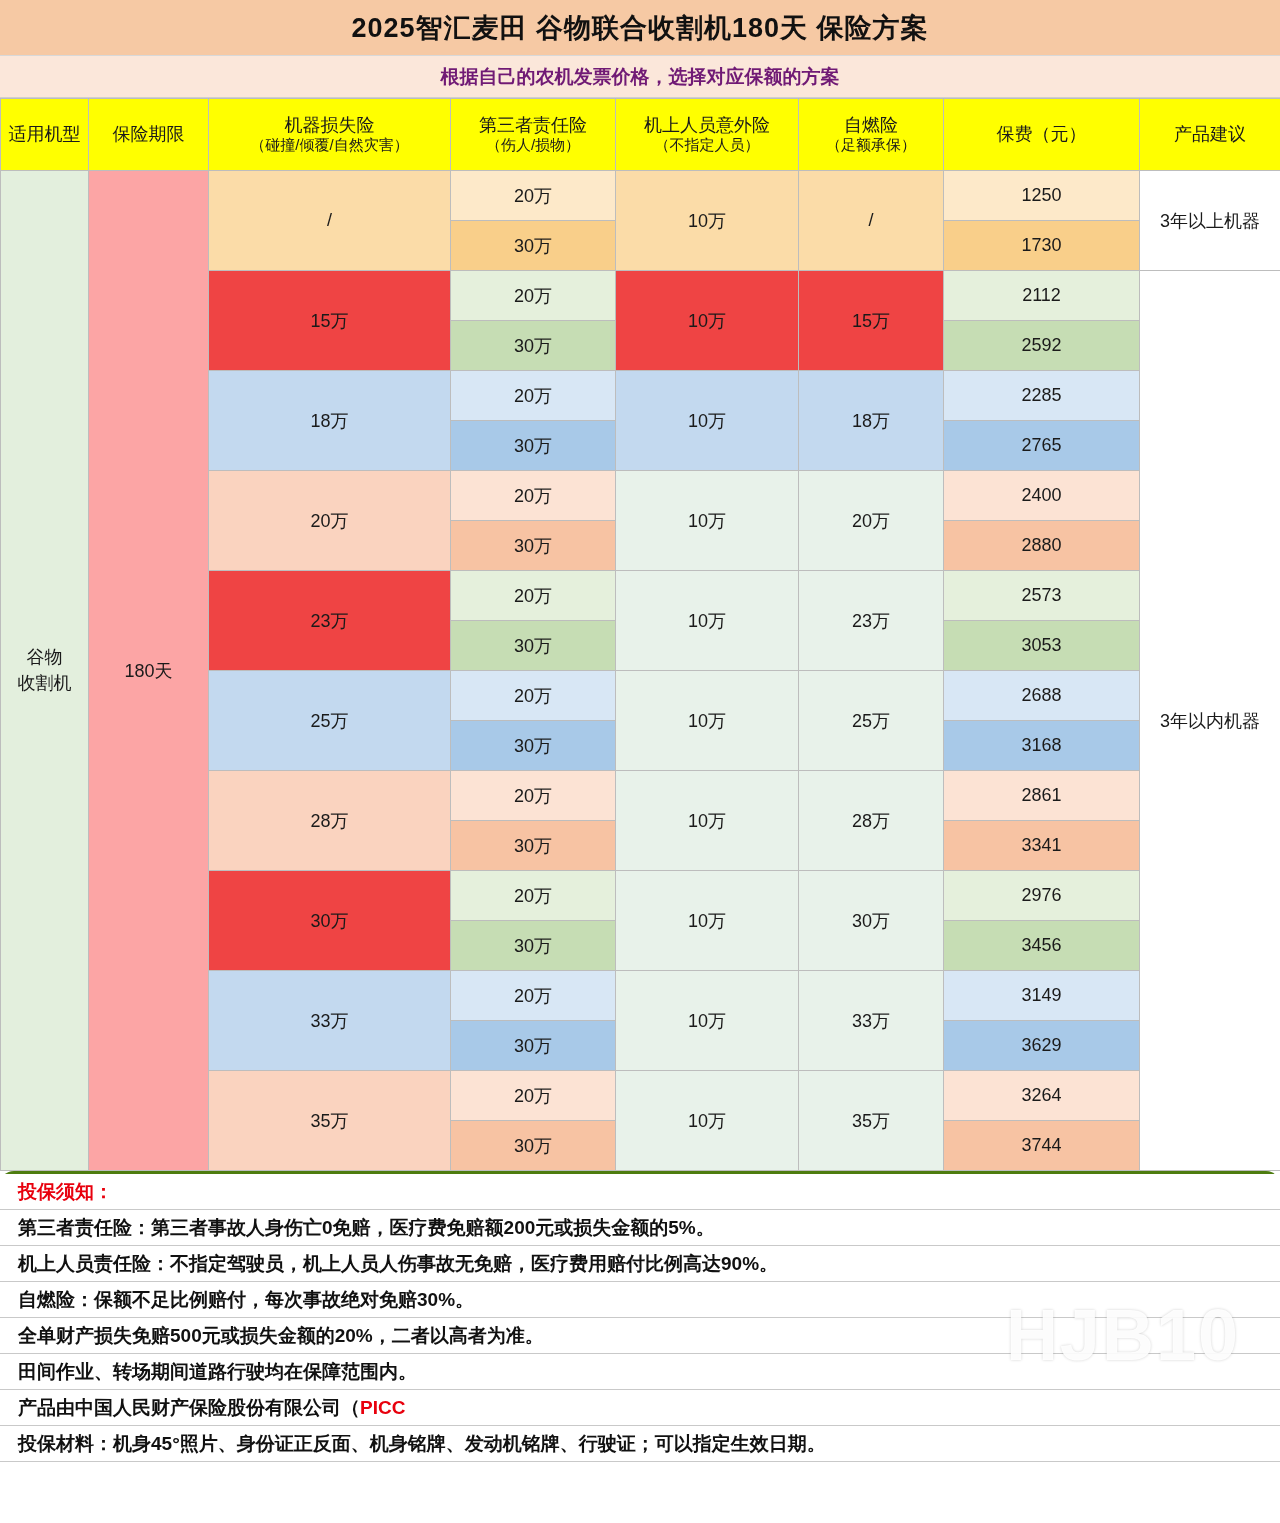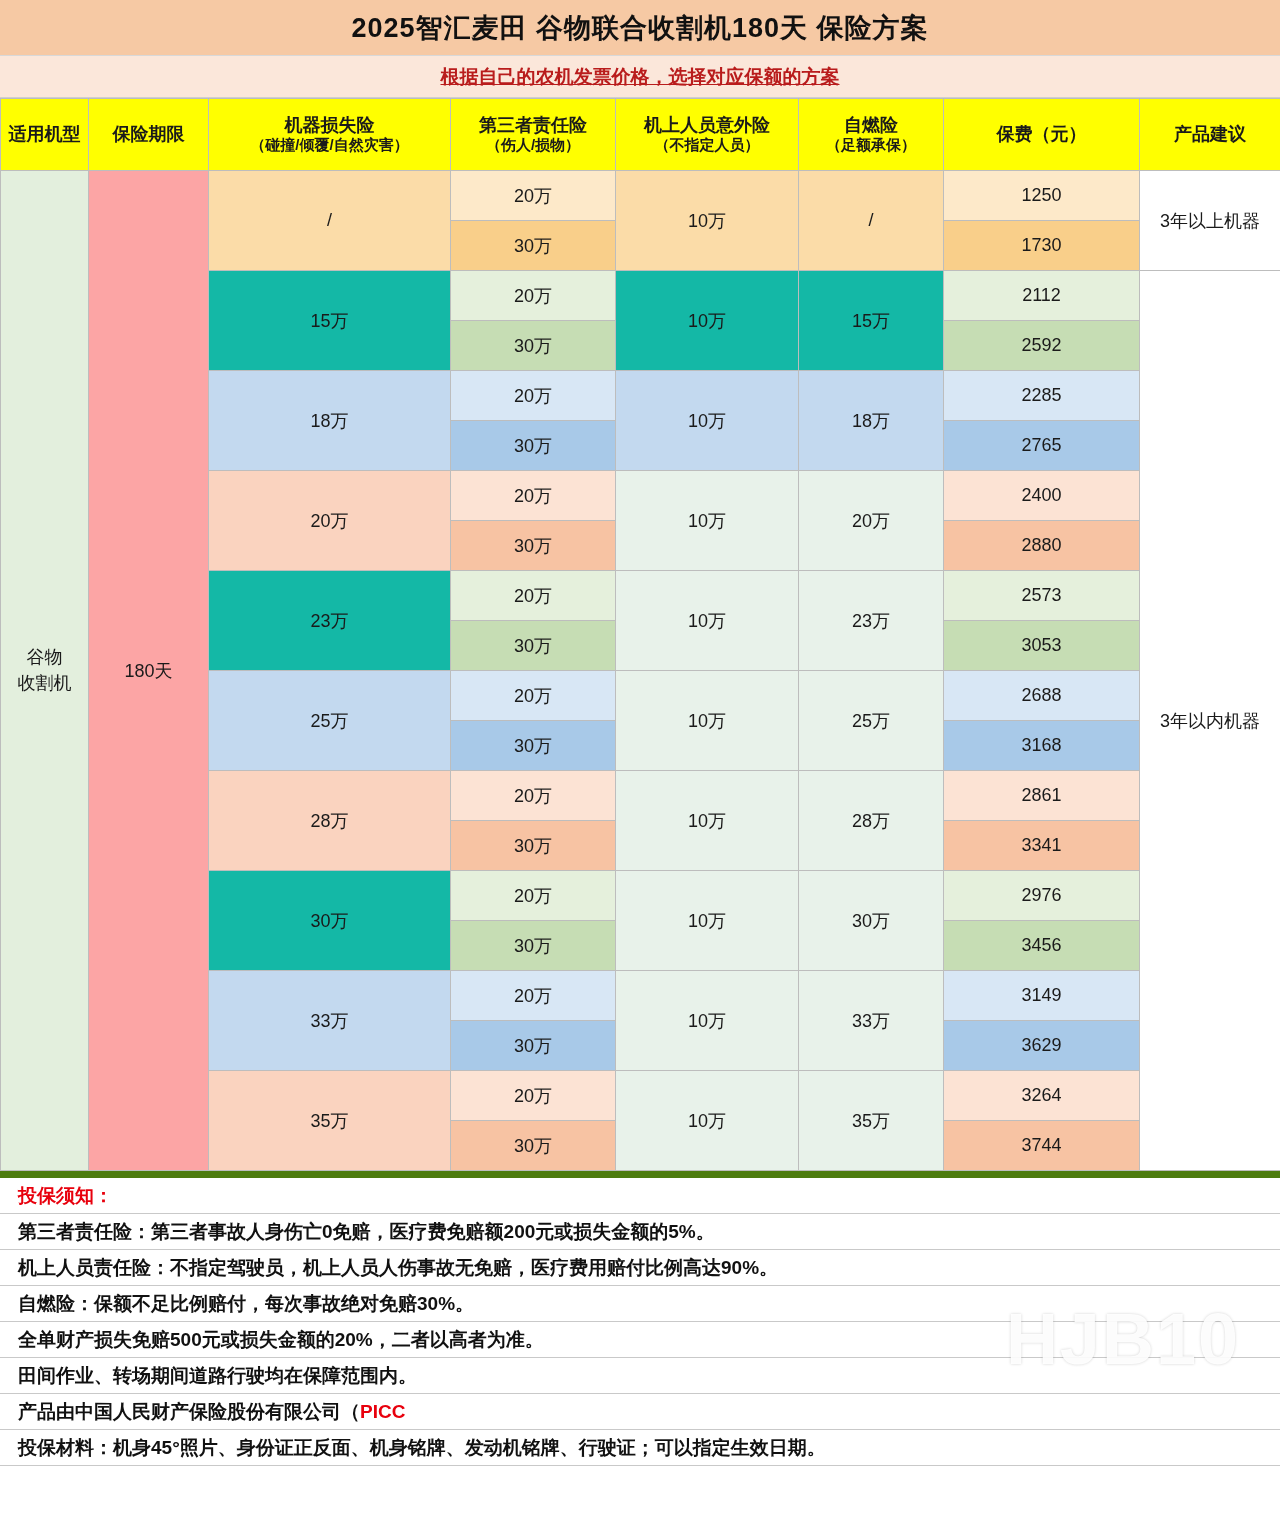--- a/index.html
+++ b/index.html
@@ -35,41 +35,40 @@
     height: 42px;
     background: #fbe7da;
     display: flex;
     align-items: center;
     justify-content: center;
     border-bottom: 1px solid #cfcfcf;
   }
   .subtitle-bar .subtitle-text {
     font-size: 19px;
     font-weight: bold;
-    color: #b91c1c;
-    text-decoration: underline;
+    color: #701a75;
   }
   
   table.plan {
     border-collapse: collapse;
     width: 1280px;
     table-layout: fixed;
   }
   table.plan td, table.plan th {
     border: 1px solid #bdbdbd;
     text-align: center;
     vertical-align: middle;
     font-size: 18px;
     color: #1a1a1a;
     padding: 0;
   }
   thead th {
     background: #ffff00;
     font-size: 16px;
-    font-weight: bold;
+    font-weight: normal;
     height: 72px;
     line-height: 1.25;
     padding: 2px 3px;
   }
   thead th .hdr-main { display: block; }
   thead th .hdr-sub { display: block; font-size: 15px; }
   th.col-fee { font-size: 21px; }
   
   col.c1 { width: 88px; }
   col.c2 { width: 120px; }
@@ -97,35 +96,36 @@
   td.merge { font-size: 21px; }
   td.fee { font-size: 22px; font-weight: normal; }
 
   
   .f-yellow-l { background: #fde9c9; }
   .f-yellow-d { background: #f9cf8a; }
   .f-yellow-m { background: #fbdca8; }
 
   .f-green-l { background: #e5f0dc; }
   .f-green-d { background: #c6ddb4; }
-  .f-green-m { background: #14b8a6; }
+  .f-green-m { background: #ef4444; }
 
   .f-blue-l { background: #d8e7f5; }
   .f-blue-d { background: #a8c9e8; }
   .f-blue-m { background: #c3d9ef; }
 
   .f-orange-l { background: #fce3d4; }
   .f-orange-d { background: #f7c3a3; }
   .f-orange-m { background: #fad3bf; }
   .f-mint2 { background: #e8f2ea; }
 
   
   .notes {
-    border-top: 7px solid #4d7c0f;
+    border-top: 3px solid #4d7c0f;
     position: relative;
+    border-radius: 14px;
   }
   .note-row {
     border-bottom: 1px solid #c9c9c9;
     height: 36px;
     display: flex;
     align-items: center;
     padding-left: 18px;
     font-size: 19px;
     color: #111;
     font-weight: bold;

